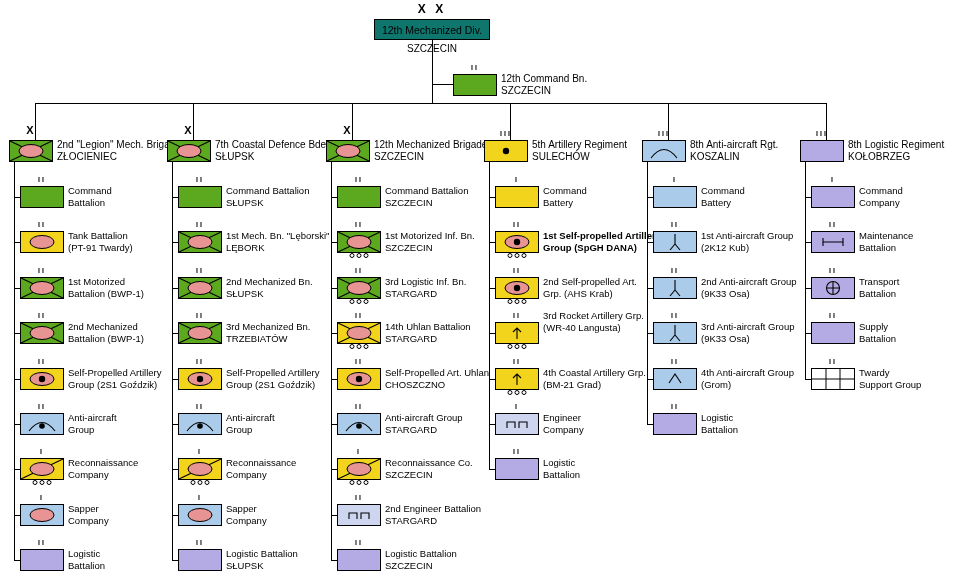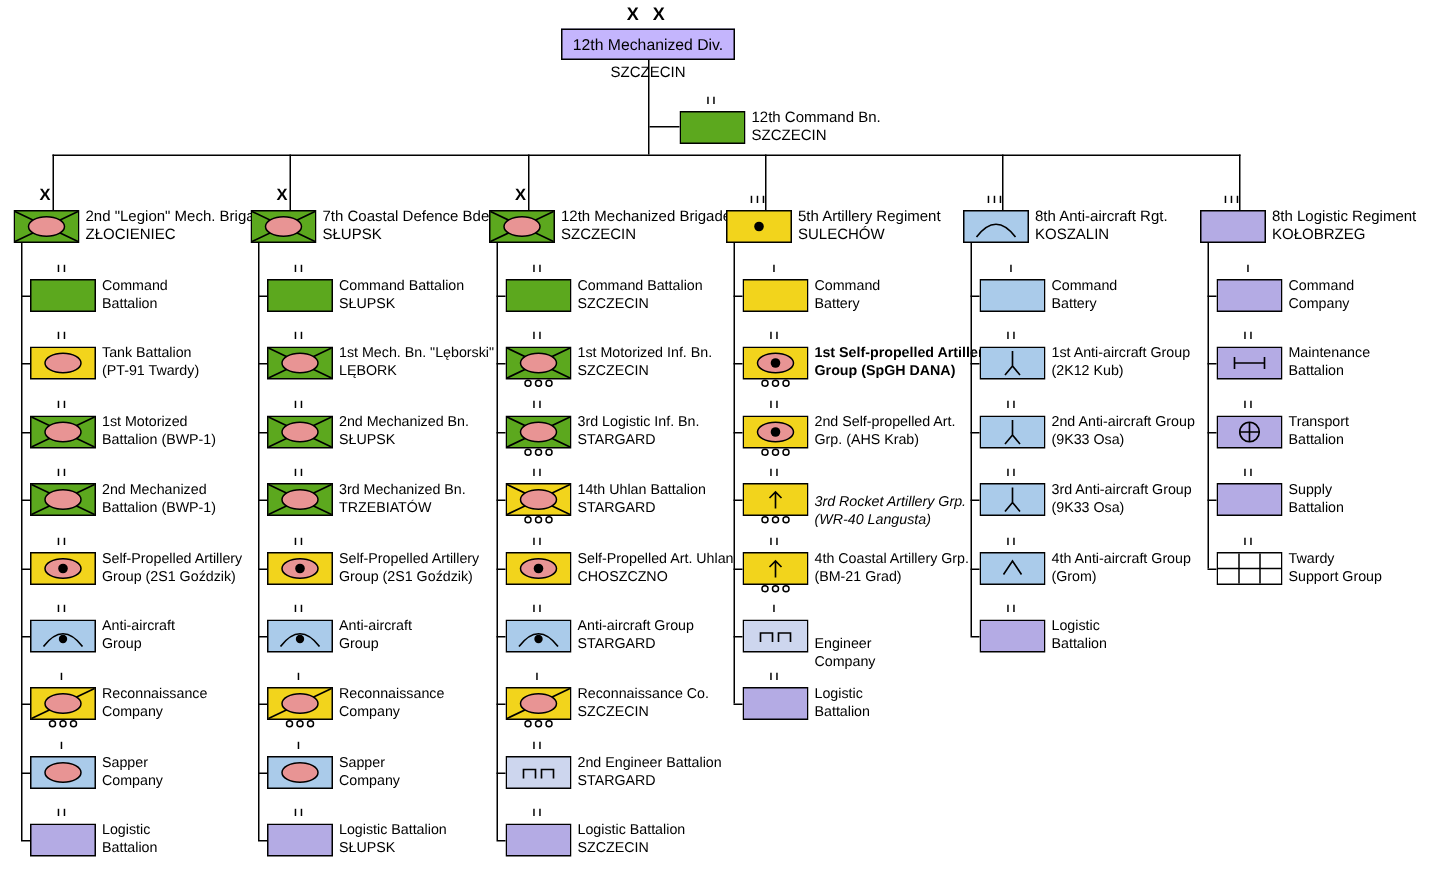--- a/index.html
+++ b/index.html
@@ -16,21 +16,21 @@
              display:flex; align-items:center; justify-content:center; font-size:10.5px; }
   .div-ech { position:absolute; left:374px; top:2px; width:116px; text-align:center;
              font-size:12px; font-weight:bold; letter-spacing:3px; }
   .div-sub { position:absolute; left:374px; top:43px; width:116px; text-align:center; font-size:10px; }
 </style>
 </head>
 <body>
 
 <div id="stage">
   <div class="div-ech">X X</div>
-  <div class="div-box" id="division-box" style="background: #c4b5fd; text-align: center;">
+  <div class="div-box" id="division-box" style="background: #0f766e; text-align: center;">
     <span>12th Mechanized Div.</span>
   </div>
   <div class="div-sub">SZCZECIN</div>
 <div class="ln" style="left: 432px; top: 40px; width: 1px; height: 63px;"></div>
     <div class="ln" style="left: 35px; top: 103px; width: 792px; height: 1px;"></div>
     <div class="ln" style="left: 433px; top: 84px; width: 20px; height: 1px;"></div>
     <div class="ech-small" style="left: 453px; top: 64px;">II</div>
     <div class="unit-icon" style="left: 453px; top: 74px;"><svg width="44" height="28" viewBox="0 0 44 28" xmlns="http://www.w3.org/2000/svg">
         <rect x="0.5" y="0.5" width="43" height="21" fill="#5ca81e" stroke="#000"></rect>
       </svg></div>
@@ -422,21 +422,21 @@
     </div>
     <div class="ln" style="left: 489px; top: 333px; width: 6px; height: 1px;"></div>
     <div class="ech-small" style="left: 495px; top: 312px;">II</div>
     <div class="unit-icon" style="left: 495px; top: 322px;"><svg width="44" height="28" viewBox="0 0 44 28" xmlns="http://www.w3.org/2000/svg">
         <rect x="0.5" y="0.5" width="43" height="21" fill="#f2d41c" stroke="#000"></rect>
         <path d="M22 17 L22 6 M18 10 L22 6 L26 10" stroke="#000" stroke-width="1.1" fill="none"></path>
         <circle cx="15" cy="24.5" r="2" fill="#fff" stroke="#000"></circle>
         <circle cx="22" cy="24.5" r="2" fill="#fff" stroke="#000"></circle>
         <circle cx="29" cy="24.5" r="2" fill="#fff" stroke="#000"></circle>
       </svg></div>
-    <div class="unit-label" style="left: 543px; top: 329px; font-style: italic;">
+    <div class="unit-label" style="left: 543px; top: 310px;">
       <div>3rd Rocket Artillery Grp.</div>
       <div>(WR-40 Langusta)</div>
     </div>
     <div class="ln" style="left: 489px; top: 379px; width: 6px; height: 1px;"></div>
     <div class="ech-small" style="left: 495px; top: 358px;">II</div>
     <div class="unit-icon" style="left: 495px; top: 368px;"><svg width="44" height="28" viewBox="0 0 44 28" xmlns="http://www.w3.org/2000/svg">
         <rect x="0.5" y="0.5" width="43" height="21" fill="#f2d41c" stroke="#000"></rect>
         <path d="M22 17 L22 6 M18 10 L22 6 L26 10" stroke="#000" stroke-width="1.1" fill="none"></path>
         <circle cx="15" cy="24.5" r="2" fill="#fff" stroke="#000"></circle>
         <circle cx="22" cy="24.5" r="2" fill="#fff" stroke="#000"></circle>
@@ -445,21 +445,21 @@
     <div class="unit-label" style="left: 543px; top: 367px;">
       <div>4th Coastal Artillery Grp.</div>
       <div>(BM-21 Grad)</div>
     </div>
     <div class="ln" style="left: 489px; top: 424px; width: 6px; height: 1px;"></div>
     <div class="ech-small" style="left: 495px; top: 403px;">I</div>
     <div class="unit-icon" style="left: 495px; top: 413px;"><svg width="44" height="28" viewBox="0 0 44 28" xmlns="http://www.w3.org/2000/svg">
         <rect x="0.5" y="0.5" width="43" height="21" fill="#cdd6ee" stroke="#000"></rect>
         <path d="M12 15 L12 9 L20 9 L20 15 M24 15 L24 9 L32 9 L32 15" stroke="#000" stroke-width="1.1" fill="none"></path>
       </svg></div>
-    <div class="unit-label" style="left: 543px; top: 412px; margin-top: 12px;">
+    <div class="unit-label" style="left: 543px; top: 412px;">
       <div>Engineer</div>
       <div>Company</div>
     </div>
     <div class="ln" style="left: 489px; top: 469px; width: 6px; height: 1px;"></div>
     <div class="ech-small" style="left: 495px; top: 448px;">II</div>
     <div class="unit-icon" style="left: 495px; top: 458px;"><svg width="44" height="28" viewBox="0 0 44 28" xmlns="http://www.w3.org/2000/svg">
         <rect x="0.5" y="0.5" width="43" height="21" fill="#b4abe4" stroke="#000"></rect>
       </svg></div>
     <div class="unit-label" style="left: 543px; top: 457px;">
       <div>Logistic</div>

